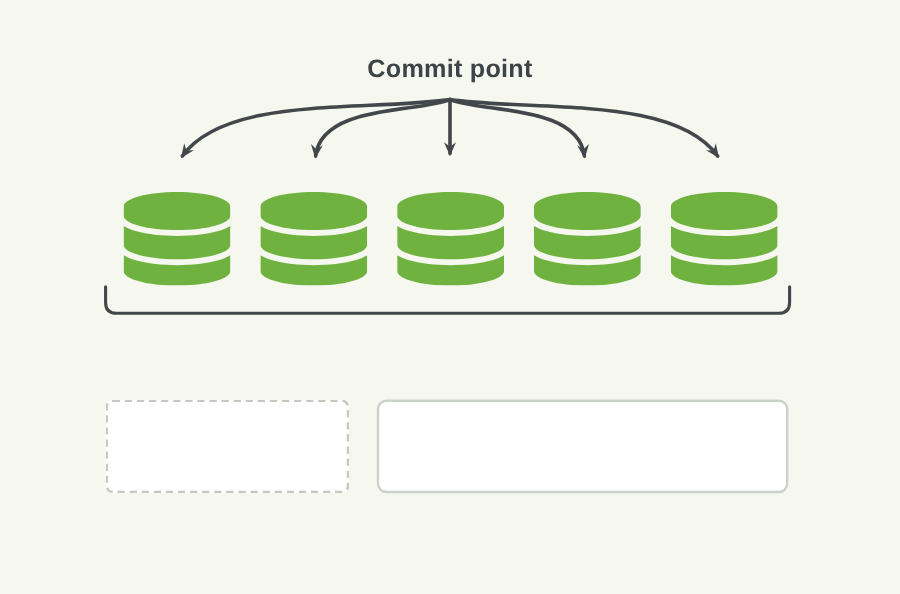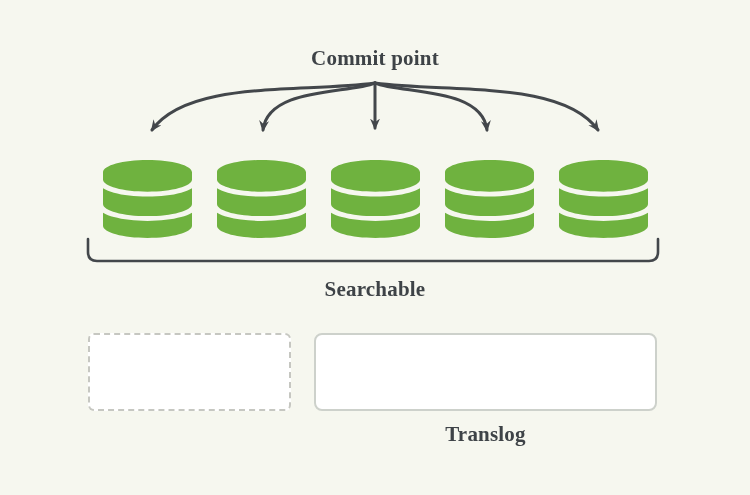--- a/index.html
+++ b/index.html
@@ -4,21 +4,21 @@
 <style>
   html, body {
     margin: 0;
     padding: 0;
   }
   .canvas {
     position: relative;
     width: 750px;
     height: 495px;
     background: var(--bg, #f6f7ef);
-    font-family: Liberation Serif, serif;
+    font-family: Liberation Sans, sans-serif;
     overflow: hidden;
   }
   .label {
     position: absolute;
     color: var(--text, #3e4347);
     font-weight: 700;
     font-size: 21px;
     text-align: center;
     letter-spacing: 0.2px;
     white-space: nowrap;
@@ -106,22 +106,20 @@
       </svg>
       <svg width="89" height="78" viewBox="0 0 448 512" preserveAspectRatio="none">
         <path d="M448 80v48c0 44.2-100.3 80-224 80S0 172.2 0 128V80C0 35.8 100.3 0 224 0S448 35.8 448 80zM393.2 214.7c20.8-7.4 39.9-16.9 54.8-28.6V288c0 44.2-100.3 80-224 80S0 332.2 0 288V186.1c14.9 11.8 34 21.2 54.8 28.6C99.7 230.7 159.5 240 224 240s124.3-9.3 169.2-25.3zM0 346.1c14.9 11.8 34 21.2 54.8 28.6C99.7 390.7 159.5 400 224 400s124.3-9.3 169.2-25.3c20.8-7.4 39.9-16.9 54.8-28.6V432c0 44.2-100.3 80-224 80S0 476.2 0 432V346.1z" fill="#6fb23f"></path>
       </svg>
     </div>
 
   <svg class="overlay" width="750" height="280" viewBox="0 0 750 280">
     <path class="bracket-stroke" fill="none" stroke-width="2.6" stroke-linecap="round" d="M88 239 L88 252 Q88 261 97 261 L649 261 Q658 261 658 252 L658 239" stroke="#43474b"></path>
   </svg>
 
-  <div class="label searchable-label">Searchable</div>
 
   <div class="buffer-box"></div>
 
   <div class="translog-box"></div>
 
 
-  <div class="label translog-label">Translog</div>
 
 </div>
 
 </body></html>

